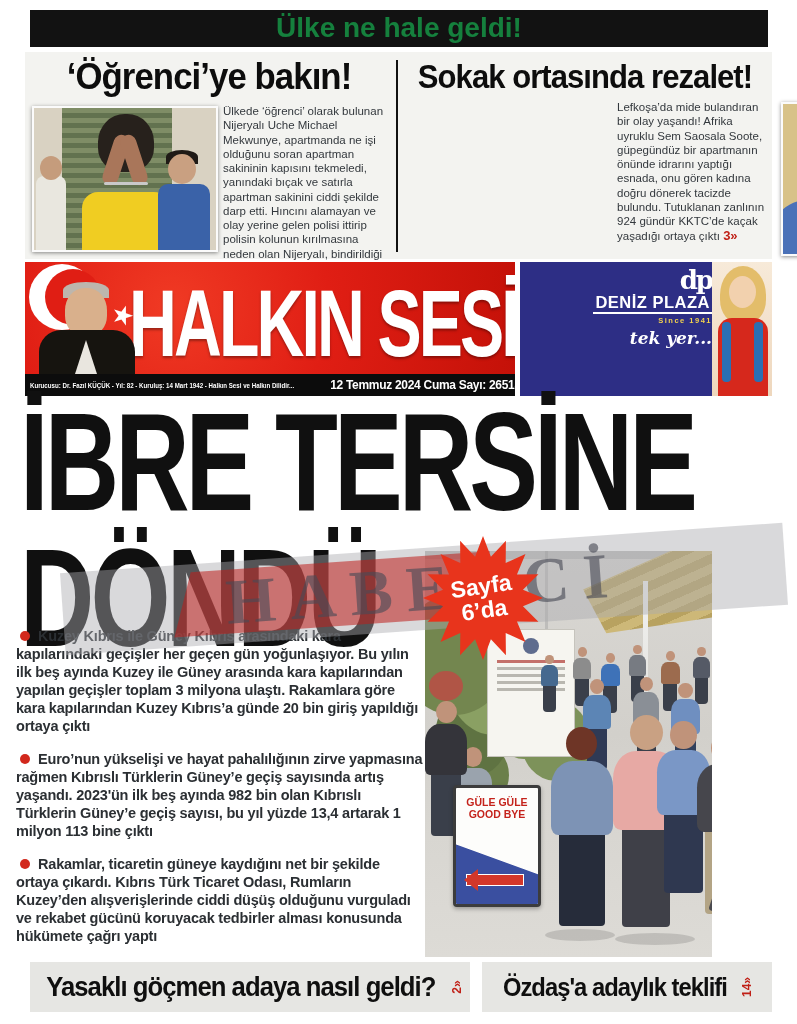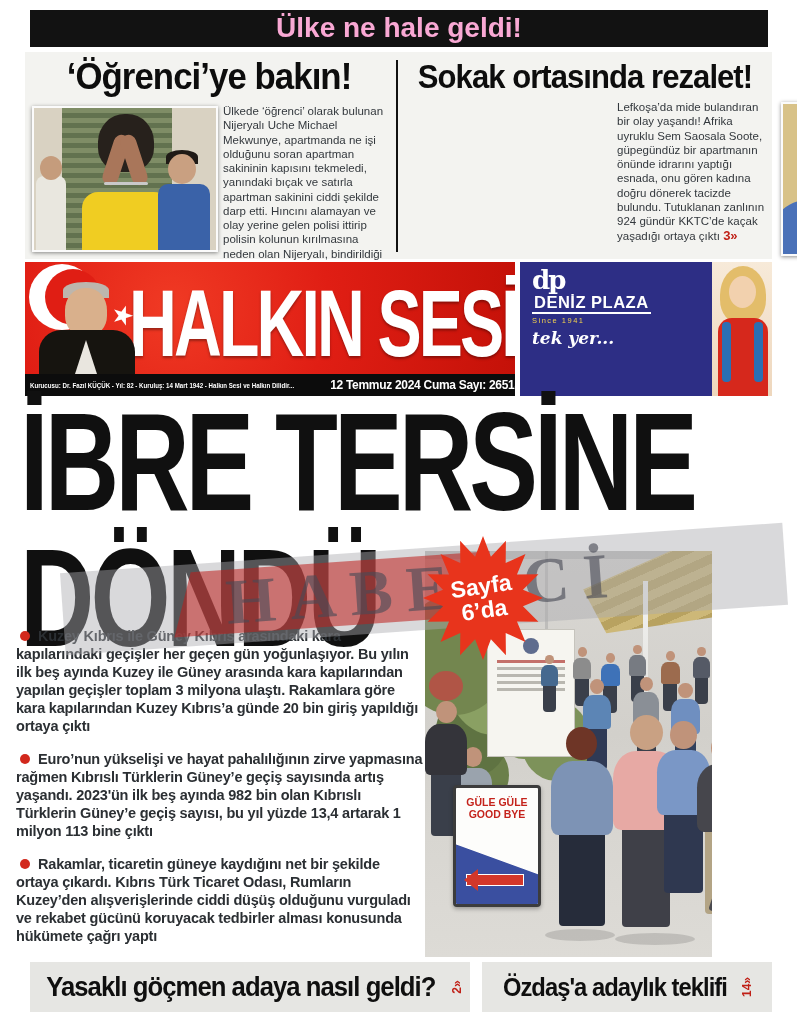--- a/index.html
+++ b/index.html
@@ -2,21 +2,21 @@
 <html><head>
 <meta charset="utf-8">
 <style>
   html,body{margin:0;padding:0;}
   body{
     width:797px;height:1024px;position:relative;overflow:hidden;
     background:#ffffff;font-family:"Liberation Sans",sans-serif;color:#1a1a1a;
   }
   
   .top-banner{position:absolute;left:30px;top:10px;width:738px;height:37px;background:#121212;
-    color:#f9a8d4;font-weight:bold;font-size:28px;text-align:center;line-height:36px;letter-spacing:0;}
+    color:#15803d;font-weight:bold;font-size:28px;text-align:center;line-height:36px;letter-spacing:0;}
   
   .top-news{position:absolute;left:25px;top:52px;width:747px;height:207px;background:#f3f3f0;}
   .divider-v{position:absolute;left:371px;top:8px;width:2px;height:192px;background:#111;}
   .art{position:absolute;top:0;height:100%;}
   .art-left{left:0;width:368px;}
   .art-right{left:376px;width:368px;}
   .art-headline{font-weight:bold;color:#0d0d0d;text-align:center;letter-spacing:-1px;
     transform:scaleX(.94);transform-origin:center;white-space:nowrap;}
   .art-left .art-headline{font-size:37px;margin-top:4px;}
   .art-right .art-headline{font-size:33px;margin-top:6px;}
@@ -58,24 +58,24 @@
   .portrait .hair{position:absolute;left:30px;bottom:76px;width:46px;height:16px;border-radius:50% 50% 0 0;background:#bdb6ad;}
   .mast-title{position:absolute;left:104px;top:8px;font-weight:bold;font-size:92px;color:#fff;
     letter-spacing:-4px;white-space:nowrap;transform:scale(.72,1.02);transform-origin:0 0;
     text-shadow:0 2px 3px rgba(0,0,0,.35);}
   .founder-strip{position:absolute;left:25px;top:374px;width:490px;height:22px;background:#0c0c0c;
     display:flex;align-items:center;justify-content:space-between;padding:0 5px;box-sizing:border-box;}
   .founder-line{color:#fff;font-size:7px;font-weight:bold;white-space:nowrap;transform:scaleX(.88);transform-origin:0 50%;}
   .date-line{color:#fff;font-size:12px;font-weight:bold;white-space:nowrap;letter-spacing:-.3px;}
   
   .ad{position:absolute;left:520px;top:262px;width:252px;height:134px;background:#2d2e85;overflow:hidden;}
-  .ad-inner{position:absolute;left:12px;top:0;width:192px;height:100%;text-align:left;color:#fff;}
+  .ad-inner{position:absolute;left:0;top:0;width:192px;height:100%;text-align:right;color:#fff;}
   .dp-logo{font-family:"DejaVu Serif",serif;font-weight:bold;font-size:26px;line-height:1;margin-top:5px;letter-spacing:-2px;}
   .ad-store{font-weight:bold;font-size:16.5px;letter-spacing:.5px;border-bottom:2px solid #fff;display:inline-block;padding:0 2px;}
-  .ad-since{font-size:7.5px;letter-spacing:1.5px;margin-top:2px;color:#f3d24d;font-weight:normal;}
+  .ad-since{font-size:7.5px;letter-spacing:1.5px;margin-top:2px;color:#f3d24d;font-weight:bold;}
   .ad-band{margin-top:5px;width:100%;height:25px;background:#fff;display:flex;align-items:center;justify-content:center;}
   .ad-band span{color:#d2230f;font-weight:bold;font-size:19px;letter-spacing:-.5px;white-space:nowrap;}
   .ad-script{font-family:"DejaVu Serif",serif;font-style:italic;font-weight:bold;font-size:17px;line-height:1.15;margin-top:4px;}
   .ad-girl{position:absolute;right:0;top:0;width:60px;height:100%;background:linear-gradient(#f7ead9,#eed7bd);}
   .girl-hair{position:absolute;left:8px;top:4px;width:46px;height:58px;border-radius:50% 50% 42% 42%;background:#e3bd6a;}
   .girl-face{position:absolute;left:17px;top:14px;width:27px;height:32px;border-radius:50%;background:#f2d1ae;}
   .girl-shirt{position:absolute;left:6px;top:56px;width:50px;height:78px;border-radius:14px 14px 0 0;background:#d6281c;}
   .girl-strap{position:absolute;top:60px;width:9px;height:60px;background:#2b6fb3;border-radius:4px;}
   .girl-strap.l{left:10px;} .girl-strap.r{left:42px;}
   

